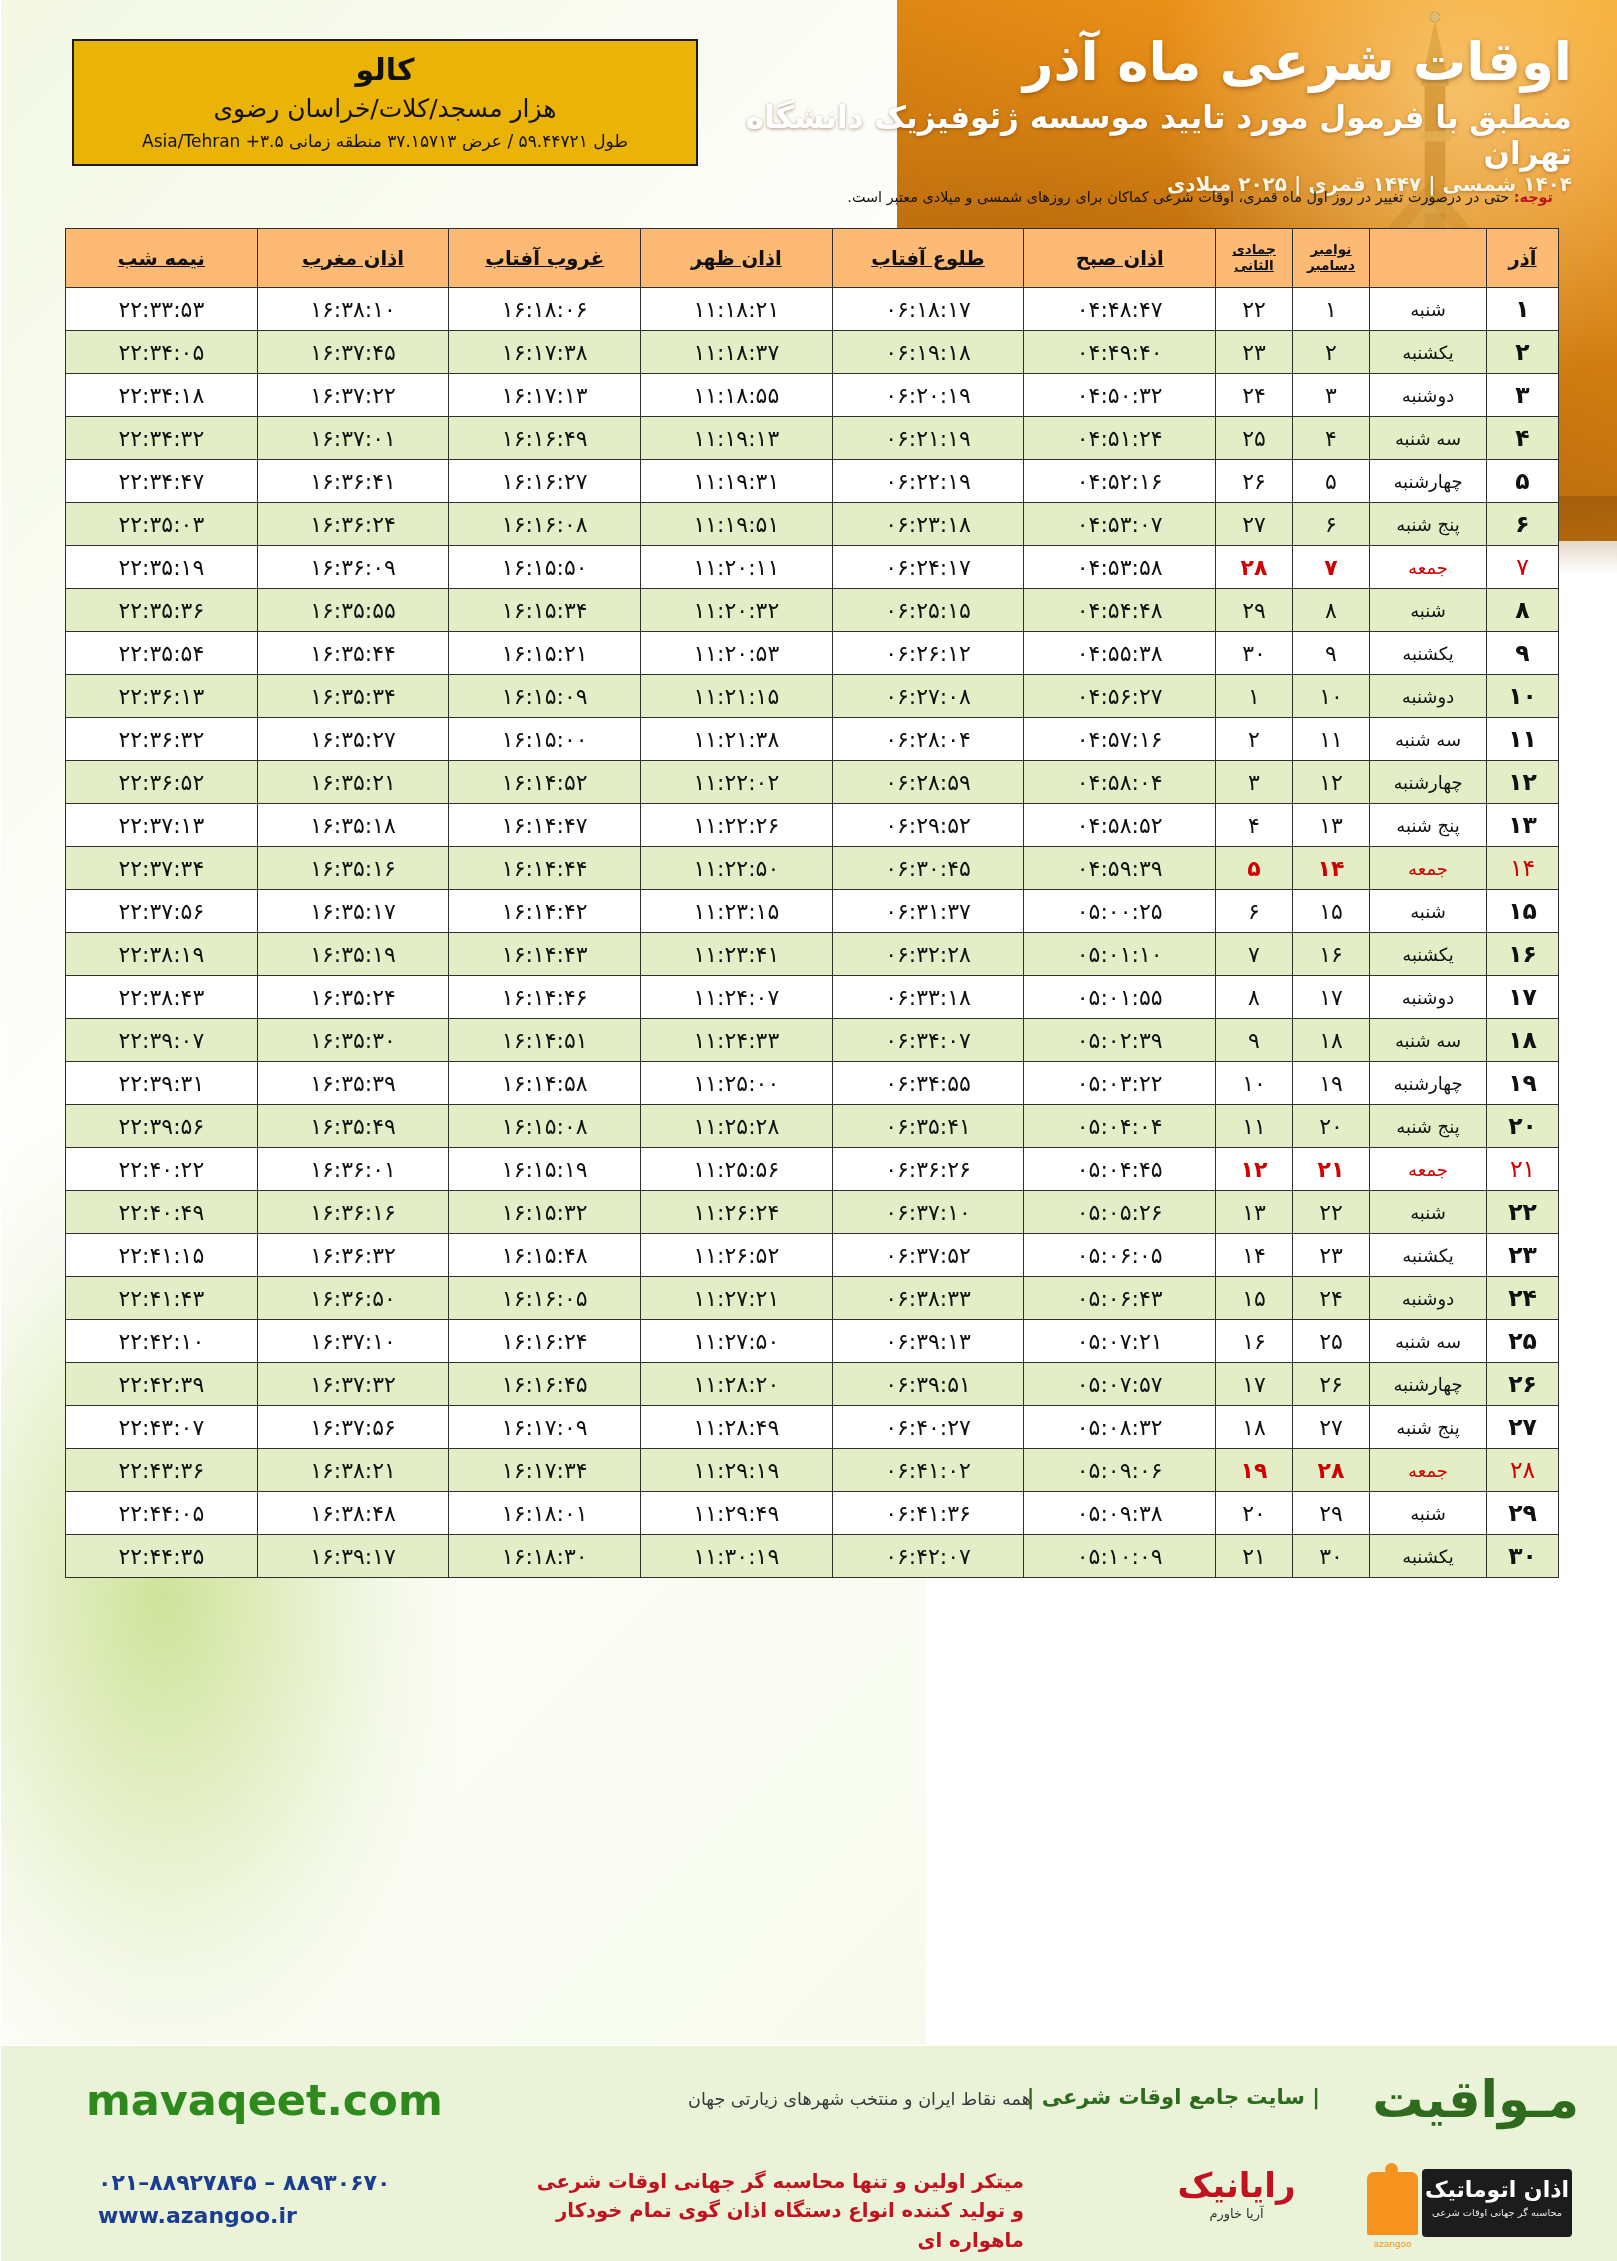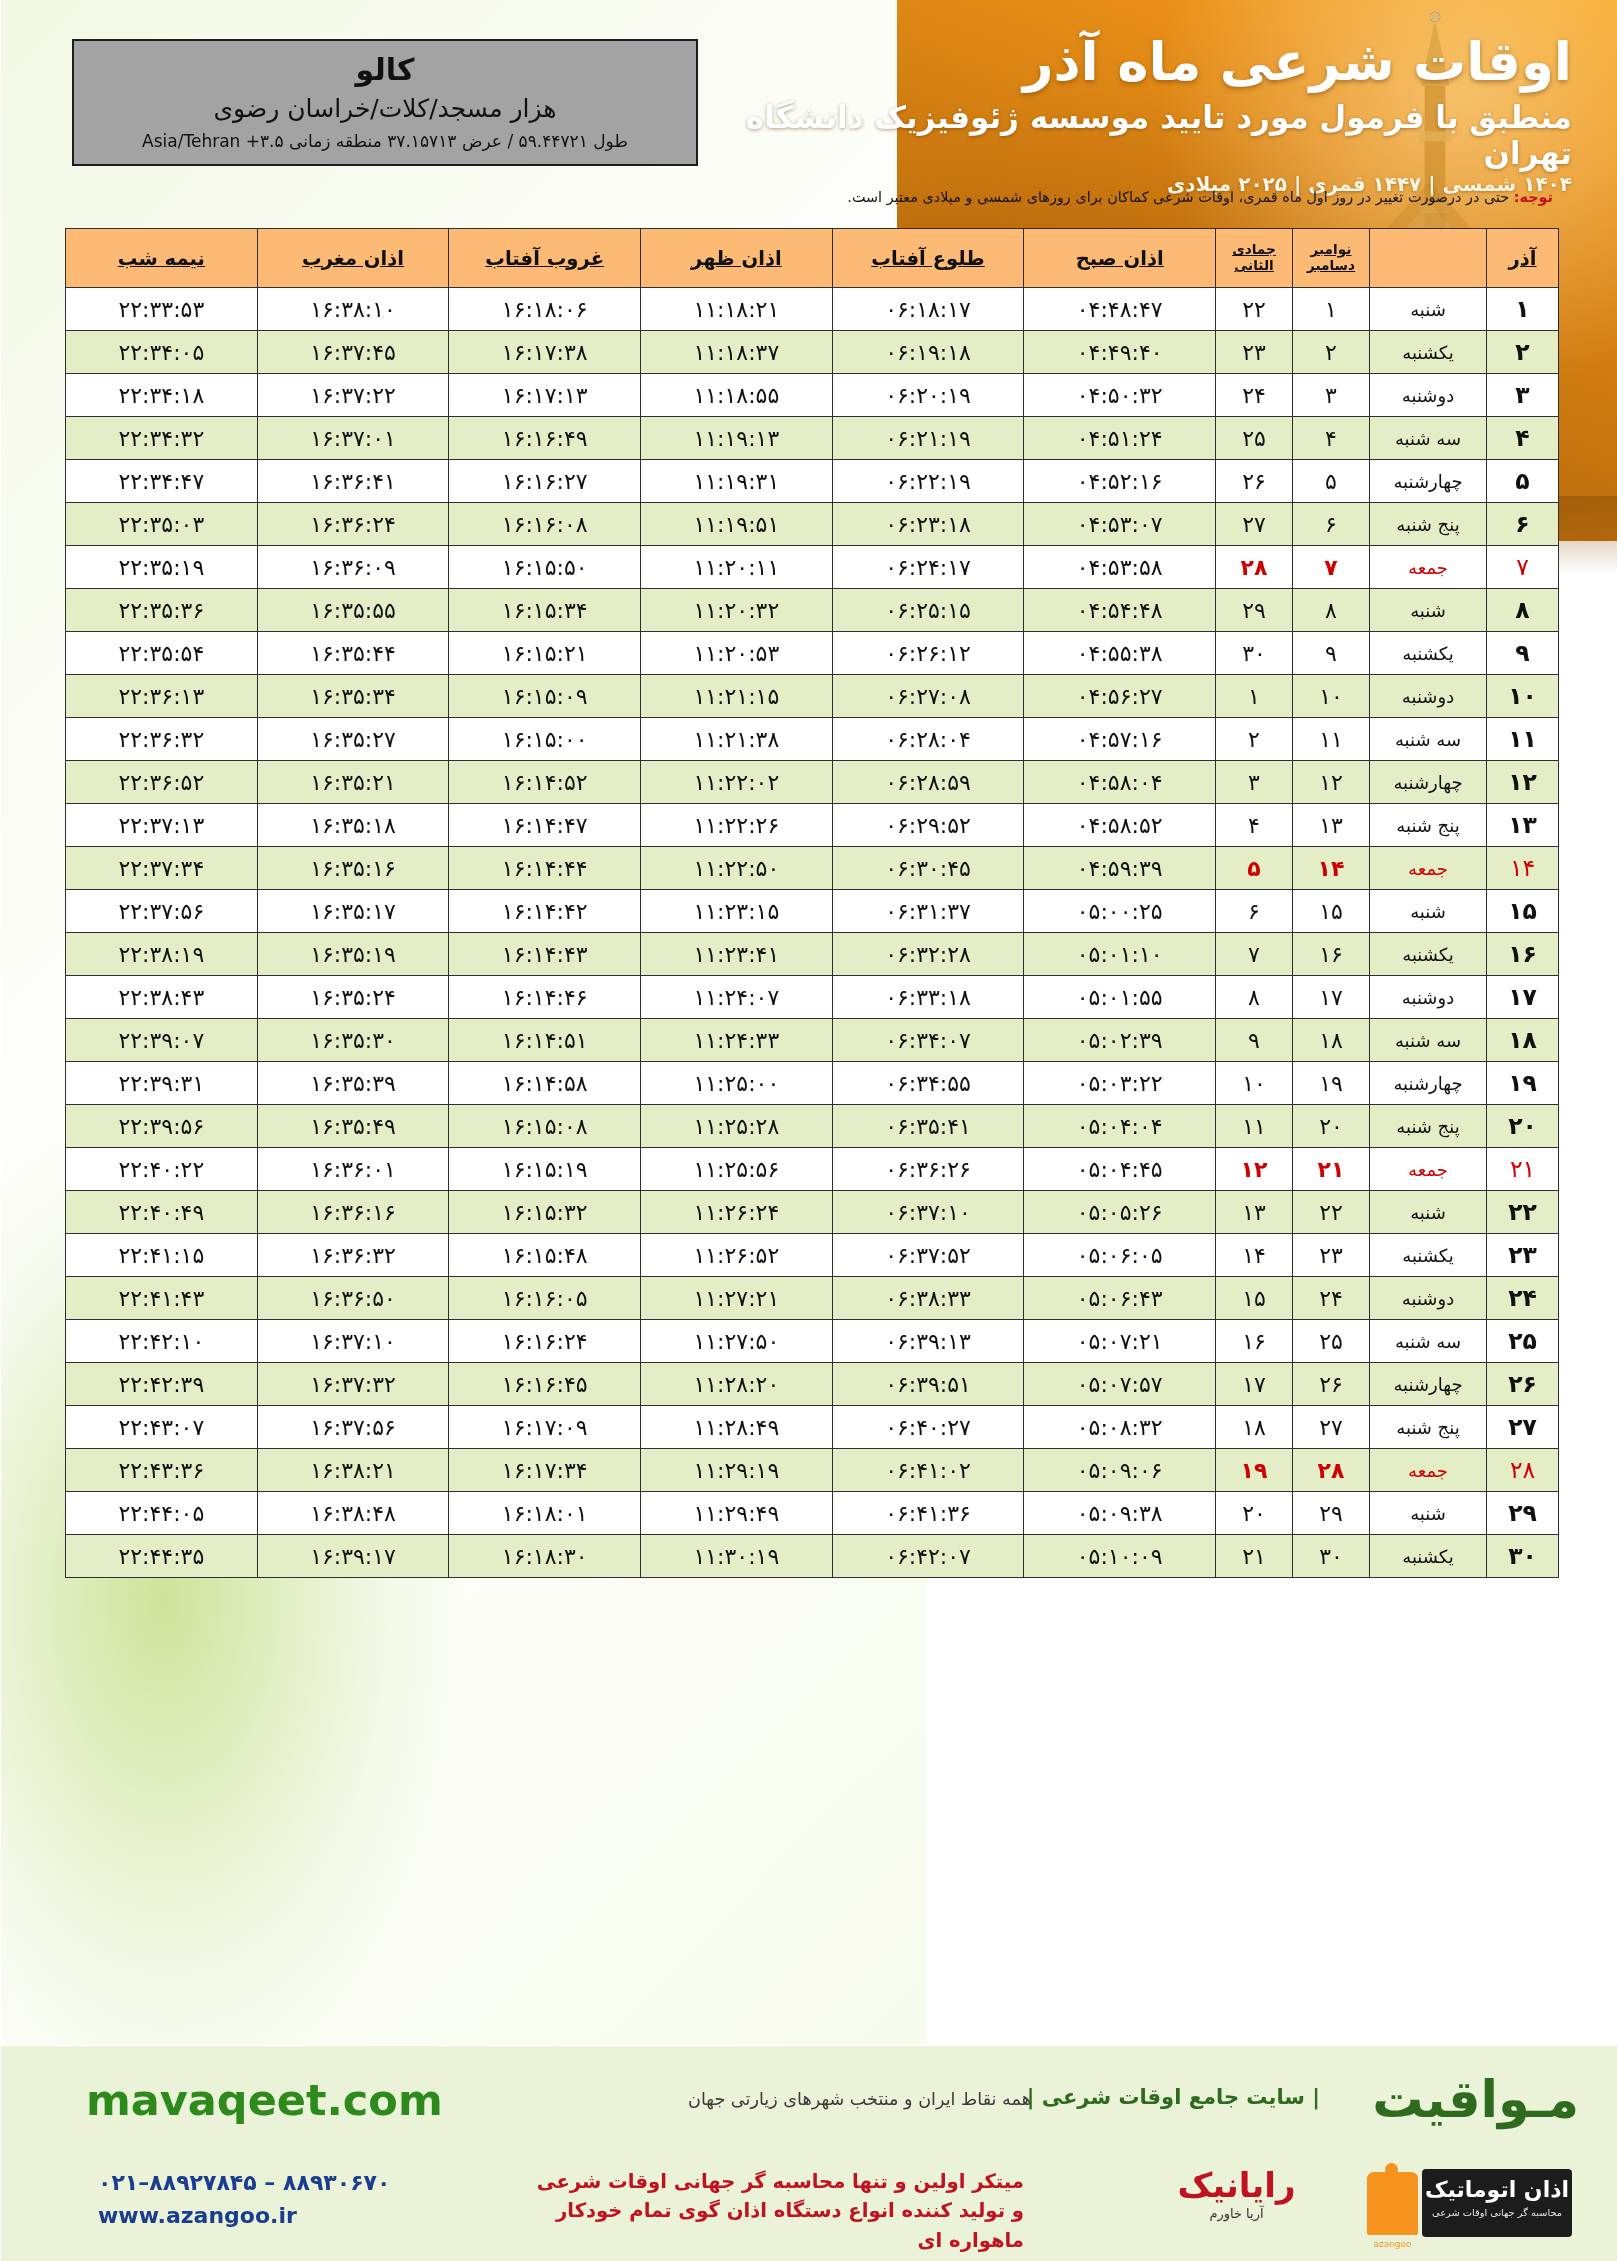--- a/index.html
+++ b/index.html
@@ -58,21 +58,21 @@
     margin-top:9px;font-size:31px;font-weight:bold;color:#ffffff;
     text-shadow:0 1.3px 3.9px rgba(90,45,0,.45);
   }
   .title-dates{
     margin-top:1px;font-size:20px;color:#fff7e6;font-weight:bold;
     text-shadow:0 1.3px 3.3px rgba(90,45,0,.4);
   }
   
   .loc-box{
     position:absolute;left:72px;top:39px;width:626px;border:2px solid #1c1c1c;
-    background:#a3a3a3;z-index:4;text-align:center;padding:10.4px 0 13px;box-sizing:border-box;
+    background:#eab308;z-index:4;text-align:center;padding:10.4px 0 13px;box-sizing:border-box;
   }
   .loc-city{font-size:30px;font-weight:bold;color:#111;line-height:1.25;}
   .loc-region{font-size:25px;color:#111;margin-top:5px;}
   .loc-coords{font-size:17px;color:#111;margin-top:7.8px;}
   
   .note{
     position:absolute;left:72px;top:189px;width:1481px;text-align:right;
     font-size:14.4px;color:#111;z-index:4;direction:rtl;
   }
   .note b{color:#c1121f;}

